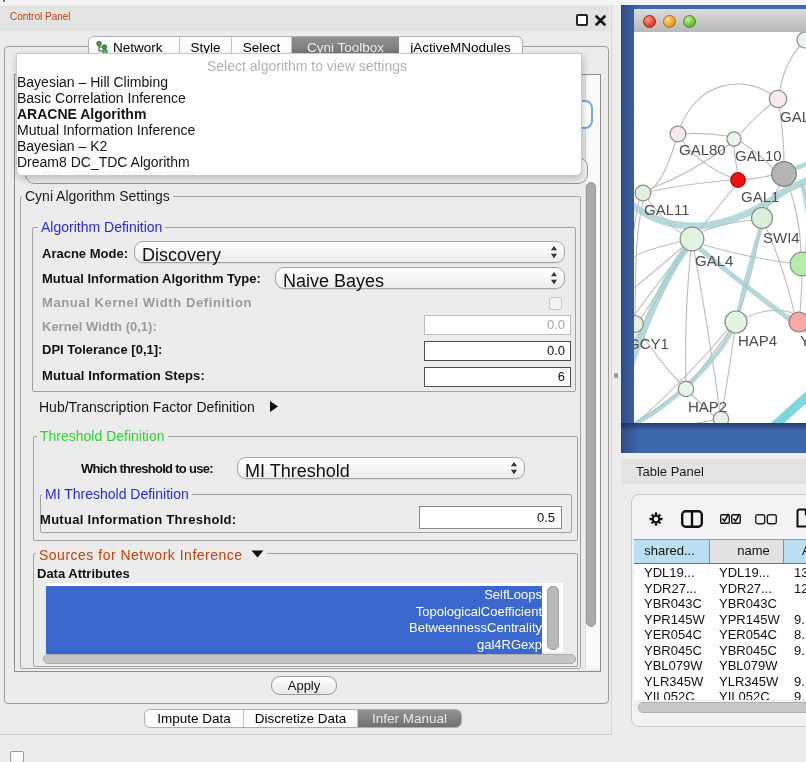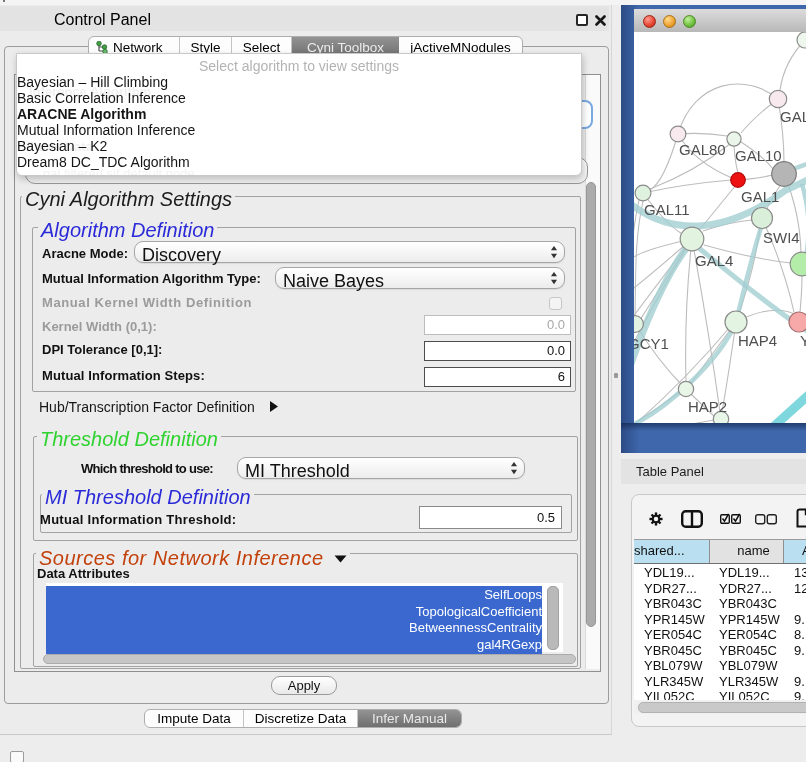--- a/index.html
+++ b/index.html
@@ -9,33 +9,33 @@
   .lbl{font-size:13px;color:#111;white-space:nowrap;}
   .bold{font-weight:bold;}
   .dis{color:#9b9b9b;}
   .combo{position:absolute;height:20px;border:1px solid #a6a6a6;border-radius:9px;
          background:linear-gradient(#ffffff,#f4f4f4 60%,#ececec);
          box-shadow:0 1px 1px rgba(0,0,0,0.08);}
   .combo .ct{position:absolute;left:7px;top:3px;font-size:18px;color:#111;white-space:nowrap;}
   .combo .arr{position:absolute;right:6px;top:3px;width:8px;height:14px;}
   .field{position:absolute;background:#fff;font-size:13px;text-align:right;}
   .frame{position:absolute;border:1px solid #a2a2a2;border-radius:2px;}
-  .ftitle{position:absolute;top:-9px;background:#ececec;padding:0 3px;font-size:20px;white-space:nowrap;font-style:italic;}
+  .ftitle{position:absolute;top:-9px;background:#ececec;padding:0 3px;font-size:14px;white-space:nowrap;}
 </style>
 </head>
 <body>
 <div id="root">
 
   <div class="abs" style="left:0;top:0;width:806px;height:5px;background:#f4f4f4;"></div>
   <div class="abs" style="left:3px;top:0;width:2px;height:2px;background:#777;"></div>
 
   <div class="abs" id="cpwin" style="left:0;top:5px;width:611px;height:729px;background:#ececec;border-right:1px solid #d6d6d6;border-bottom:1px solid #c9c9c9;">
 
     <div class="abs" style="left:0;top:1px;width:609px;height:25px;background:#e3e3e3;"></div>
-    <div class="abs" style="left:10px;top:6px;font-size:16px;color:#000000;margin-left:44px;">Control Panel</div>
+    <div class="abs" style="left:10px;top:6px;font-size:10px;color:#c2410c;">Control Panel</div>
     <div class="abs" style="left:576px;top:9px;width:8px;height:8px;border:2px solid #262626;border-radius:2px;background:#fff;"></div>
     <svg class="abs" style="left:595px;top:10px;" width="11" height="11" viewBox="0 0 11 11">
         <path d="M1.5 1.5 L9.5 9.5 M9.5 1.5 L1.5 9.5" stroke="#171717" stroke-width="2.6" stroke-linecap="round"></path>
       </svg>
 
     <div class="abs" style="left:4px;top:41px;width:603px;height:656px;border:1px solid #9c9c9c;border-radius:4px;background:#ececec;"></div>
 
     <div class="abs" id="toptabs" style="left:88px;top:31px;height:20px;display:flex;border:1px solid #aeaeae;border-radius:6px;overflow:hidden;background:#fdfdfd;font-size:13.5px;">
       <div style="width:91px;display:flex;align-items:center;justify-content:flex-start;padding-left:7px;box-sizing:border-box;border-right:1px solid #c4c4c4;">
         <svg width="13" height="13" viewBox="0 0 13 13" style="margin-right:4px;">
@@ -139,21 +139,21 @@
       <div style="width:98px;display:flex;align-items:center;justify-content:center;border-right:1px solid #c4c4c4;">Impute Data</div>
       <div style="width:113px;display:flex;align-items:center;justify-content:center;border-right:1px solid #c4c4c4;">Discretize Data</div>
       <div style="width:103px;display:flex;align-items:center;justify-content:center;background:linear-gradient(#939393,#6f6f6f);color:#e9e9e9;">Infer Manual</div>
     </div>
   </div>
 
   <div class="abs" style="left:25px;top:157px;width:561px;height:25px;border:1px solid #979797;border-radius:10px;background:linear-gradient(#ffffff,#ededed);"></div>
   <div class="abs" style="left:566px;top:100px;width:23px;height:25px;border:2px solid #7aa8e0;border-radius:8px;background:#fff;"></div>
 
   <div class="abs" id="popup" style="left:16px;top:53px;width:564px;height:121px;background:#fff;border:1px solid #c9c9c9;border-radius:0 0 6px 6px;box-shadow:1px 3px 7px rgba(0,0,0,0.22);overflow:hidden;">
-    <div class="abs" style="left:0;top:4px;width:564px;text-align:center;font-size:14px;color:#b3b3b3;">Select algorithm to view settings</div>
+    <div class="abs" style="left:8px;top:4px;width:564px;text-align:center;font-size:14px;color:#b3b3b3;">Select algorithm to view settings</div>
 
     <div class="abs" style="left:12px;top:30px;font-size:13px;color:#f0f0f0;font-weight:bold;">Inference Algorithm</div>
     <div class="abs" style="left:11px;top:85px;font-size:13px;color:#f0f0f0;font-weight:bold;">Table Data</div>
     <div class="abs" style="left:26px;top:112px;font-size:13px;color:#f2f2f2;">gal filtered sif default node</div>
     <div class="abs" style="left:0px;top:20px;font-size:14px;color:#151515;line-height:16px;white-space:nowrap;">
       Bayesian – Hill Climbing<br>
       Basic Correlation Inference<br>
       <b>ARACNE Algorithm</b><br>
       Mutual Information Inference<br>
       Bayesian – K2<br>
@@ -291,21 +291,21 @@
       <rect x="12.3" y="0.7" width="9" height="9" rx="2" fill="none" stroke="#222" stroke-width="1.4"></rect>
     </svg>
     <svg class="abs" style="left:164px;top:13px;" width="16" height="20" viewBox="0 0 16 20">
       <path d="M1.5 3.5 Q1.5 1.5 3.5 1.5 L9.5 1.5 L14.5 6.5 L14.5 18.5 L1.5 18.5 Z" fill="none" stroke="#111" stroke-width="2"></path>
       <path d="M9.5 1.5 L9.5 6.5 L14.5 6.5" fill="none" stroke="#111" stroke-width="1.4"></path>
     </svg>
 
     <div class="abs" style="left:2px;top:44px;width:178px;height:174px;background:#fff;border-top:1px solid #9c9c9c;overflow:hidden;">
 
       <div class="abs" style="left:0;top:0;width:178px;height:23px;border-bottom:1px solid #6f6f6f;display:flex;font-size:13px;color:#111;">
-        <div style="width:76px;background:#badff0;border-right:1px solid #8f8f8f;text-align:left;line-height:22px;padding-right:4px;box-sizing:border-box;">shared...</div>
+        <div style="width:76px;background:#badff0;border-right:1px solid #8f8f8f;text-align:center;line-height:22px;padding-right:4px;box-sizing:border-box;">shared...</div>
         <div style="width:74px;background:#e2e2e2;border-right:1px solid #8f8f8f;text-align:center;line-height:22px;padding-left:14px;box-sizing:border-box;">name</div>
         <div style="flex:1;background:#badff0;line-height:22px;padding-left:18px;overflow:hidden;">A</div>
       </div>
 
       <div class="abs" style="left:0;top:25px;width:178px;font-size:13px;color:#111;line-height:15.5px;">
         <div style="display:flex;">
             <div style="width:10px;"></div>
             <div style="width:75px;">YDL19...</div>
             <div style="width:75px;">YDL19...</div>
             <div>13</div>

